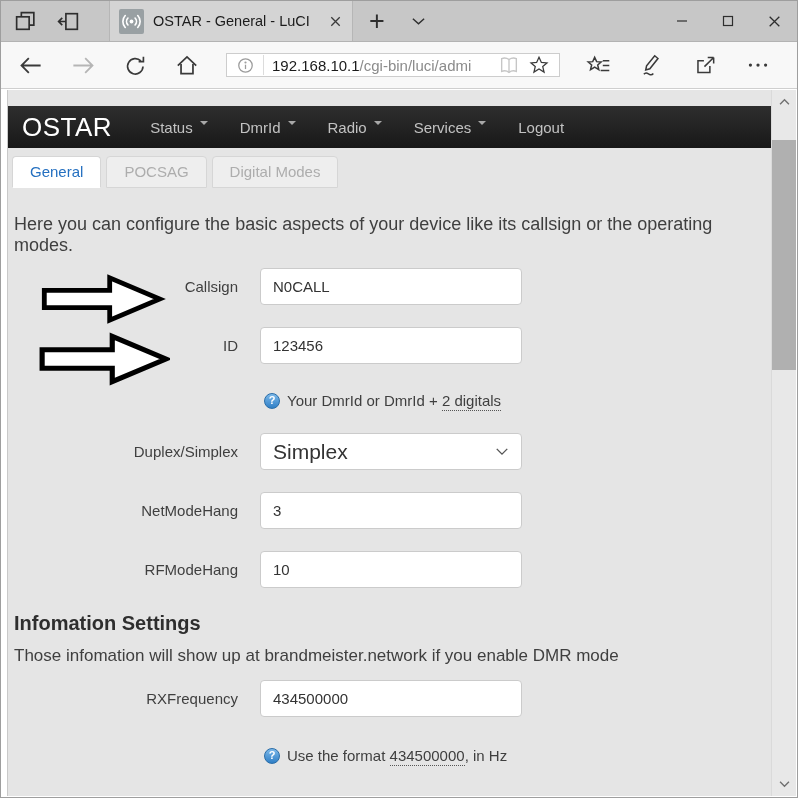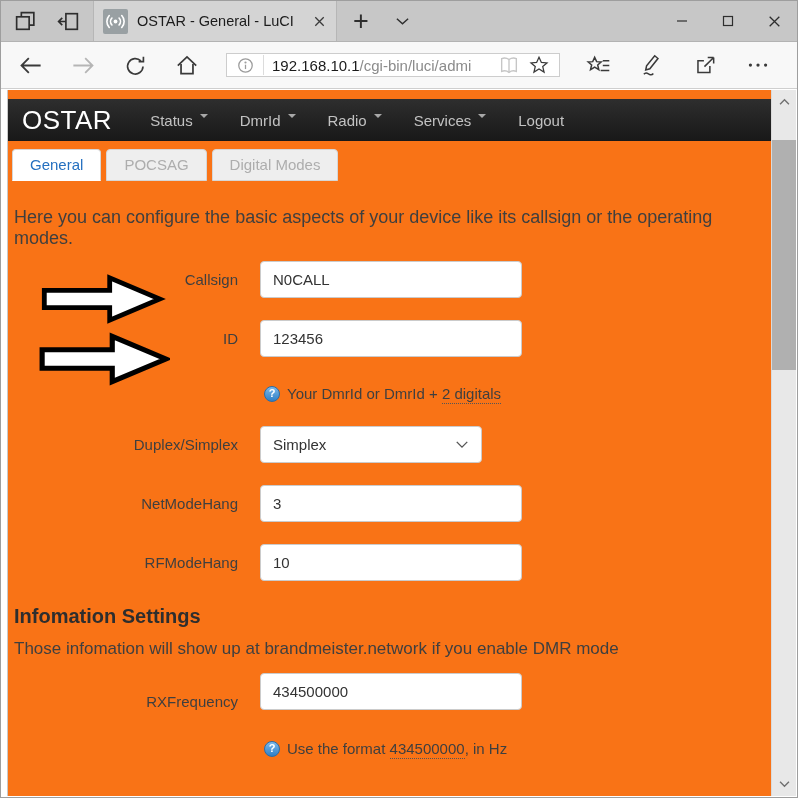--- a/index.html
+++ b/index.html
@@ -6,41 +6,41 @@
   html,body { width:800px; height:800px; overflow:hidden; background:#fff;
     font-family:"Liberation Sans", sans-serif; }
   .window { position:relative; width:798px; height:798px; border:1px solid #9e9e9e; background:#fff; }
 
   
   .tabbar { height:41px; background:#c7c7c7; border-bottom:1px solid #b3b3b3;
     display:flex; align-items:stretch; }
   .tabbar-icons { display:flex; align-items:center; gap:18px; padding:0 12px; }
   .icon-btn { display:flex; align-items:center; justify-content:center; cursor:pointer; }
   .btab { width:244px; background:#d4d4d4; border-left:1px solid #b6b6b6; border-right:1px solid #b6b6b6;
-    display:flex; align-items:center; gap:9px; padding:0 9px; margin-left:0; }
+    display:flex; align-items:center; gap:9px; padding:0 9px; margin-left:16px; }
   .btab-title { flex:1; font-size:14.5px; color:#1c1c1c; white-space:nowrap; overflow:hidden; }
   .tab-extras { display:flex; align-items:center; gap:26px; padding:0 16px; }
   .win-controls { margin-left:auto; display:flex; align-items:stretch; }
   .win-btn { width:46px; display:flex; align-items:center; justify-content:center; cursor:pointer; }
 
   
   .toolbar { height:47px; background:#f8f8f8; border-bottom:1px solid #cfcfcf;
     display:flex; align-items:center; padding:0 16px; gap:26px; }
   .addressbar { width:370px; height:24px; background:#fff; border:1px solid #cdcdcd;
     display:flex; align-items:center; gap:8px; padding:0 9px; }
   .url-sep { width:1px; height:20px; background:#dcdcdc; }
   .url-text { flex:1; font-size:15px; white-space:nowrap; overflow:hidden; }
   .url-host { color:#1a1a1a; }
   .url-path { color:#8b8b8b; }
   .toolbar-right { margin-left:auto; display:flex; align-items:center; gap:27px; padding-right:10px; }
 
   
   .viewport { position:absolute; left:6px; right:1px; top:89px; bottom:1px;
     border-left:1px solid #c9c9c9; display:flex; }
-  .pagearea { flex:1; position:relative; background:#f97316; overflow:hidden; padding-top:9px; }
+  .pagearea { flex:1; position:relative; background:#e5e5e5; overflow:hidden; padding-top:16px; }
   .scrollbar { width:25px; position:relative; background:#e8e8e8; border-left:1px solid #dadada; }
   .sb-btn { position:absolute; left:0; width:100%; height:24px; display:flex;
     align-items:center; justify-content:center; cursor:pointer; }
   .sb-up { top:0; } .sb-down { bottom:0; }
   .sb-thumb { position:absolute; left:0; top:50px; width:100%; height:230px; background:#b0b0b0; cursor:grab; }
 
   
   .navbar { height:42px; background:linear-gradient(180deg,#2e2e2e,#181818);
     display:flex; align-items:center; padding:0 14px; gap:32px; }
   .brand { font-size:26px; color:#fff; letter-spacing:.5px; margin-right:6px; cursor:pointer; }
@@ -57,34 +57,34 @@
 
   .intro { margin:26px 2px 0; font-size:18px; color:#3f3f3f; }
   .sec-title { margin:20px 2px 0; font-size:20px; font-weight:bold; color:#2e2e2e; line-height:26px; }
   .sec-desc { margin:10px 2px 0; font-size:17px; color:#3f3f3f; }
 
   .form { margin-top:12px; }
   .form-row { display:flex; align-items:center; margin-bottom:22px; }
   .f-label { width:248px; padding-right:22px; text-align:right; font-size:15px; color:#3f3f3f; }
   .f-input { width:262px; height:37px; border:1px solid #cbcbcb; border-radius:4px;
     font-size:15px; color:#333; padding:0 12px; font-family:"Liberation Sans",sans-serif; outline:none; }
-  .f-select { width:222px; height:37px; border:1px solid #cbcbcb; border-radius:4px;
+  .f-select { width:262px; height:37px; border:1px solid #cbcbcb; border-radius:4px;
     display:flex; align-items:center; justify-content:space-between; padding:0 12px;
-    font-size:15px; color:#333; cursor:pointer; background:#fff; }
+    font-size:21px; color:#333; cursor:pointer; background:#fff; }
 
   .help { margin:28px 0 24px 252px; display:flex; align-items:center; gap:7px;
     font-size:15px; color:#3f3f3f; }
   .help.last { margin-top:30px; margin-bottom:0; }
   .q-icon { width:16px; height:16px; border-radius:50%; flex:0 0 auto;
     background:linear-gradient(180deg,#7db9ea,#2f7fc6); border:1px solid #2a6da8;
     color:#fff; font-size:11px; font-weight:bold; display:flex; align-items:center;
     justify-content:center; line-height:1; }
   .dotted { border-bottom:1px dotted #555; padding-bottom:1px; cursor:pointer; }
 
-  .rx-row { margin-top:14px;align-items:flex-end; }
+  .rx-row { margin-top:14px; }
 
   
   .anno { position:absolute; left:30px; z-index:5; pointer-events:none; }
   .anno1 { top:184px; }
   .anno2 { top:241px; }
 
   svg { display:block; }
 </style>
 </head>
 <body>

